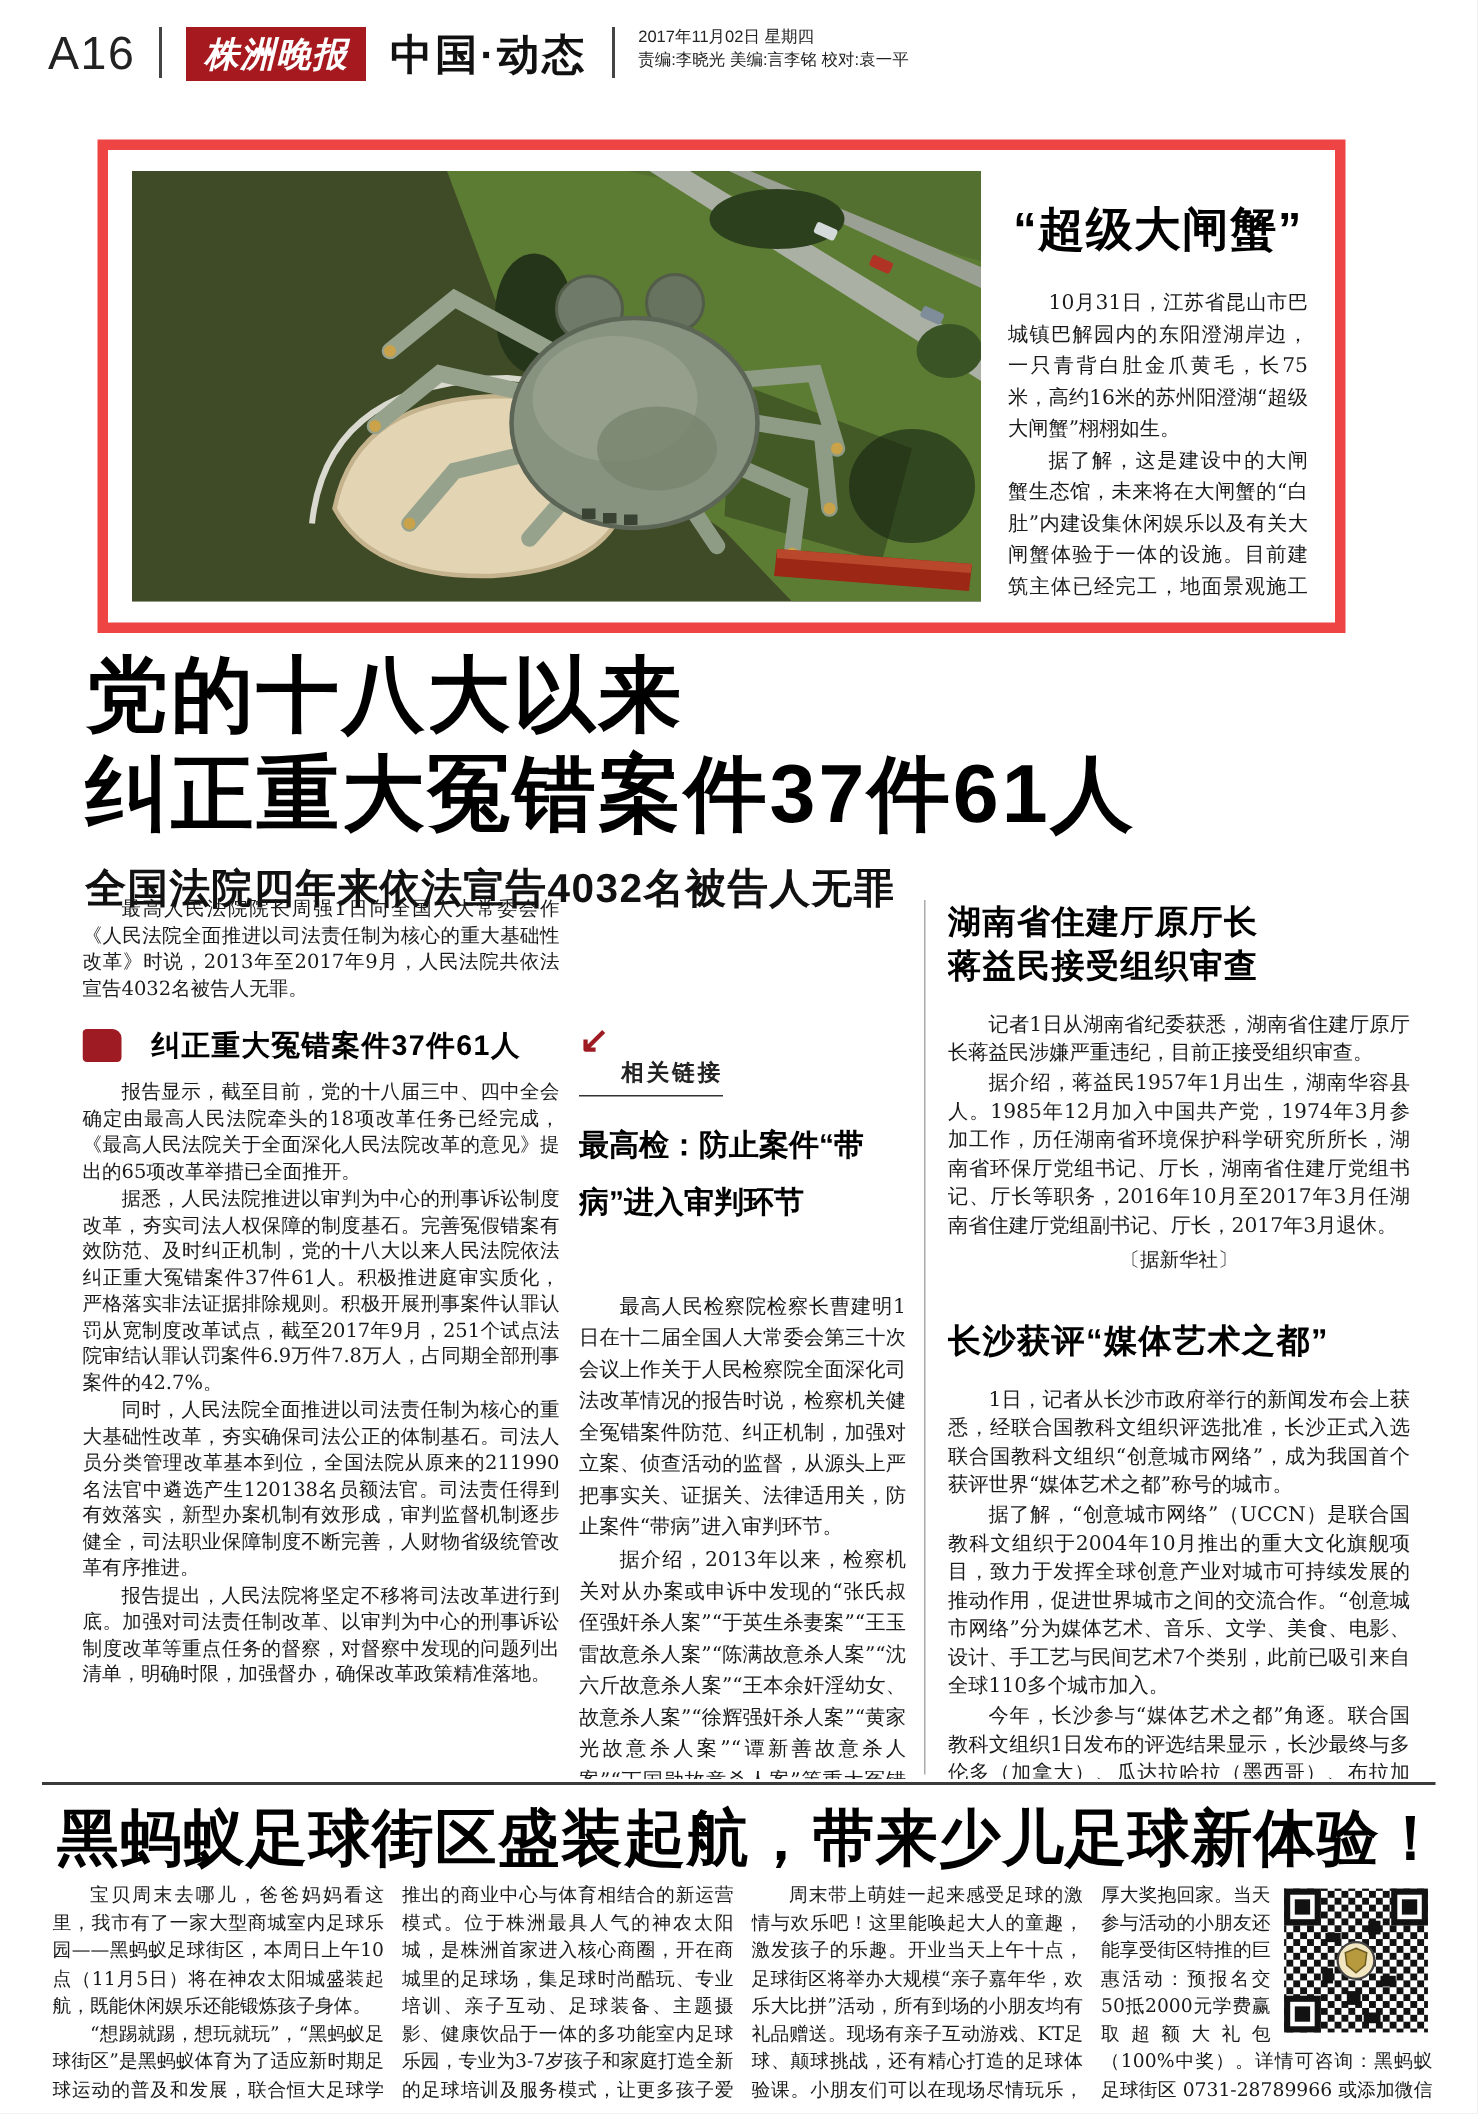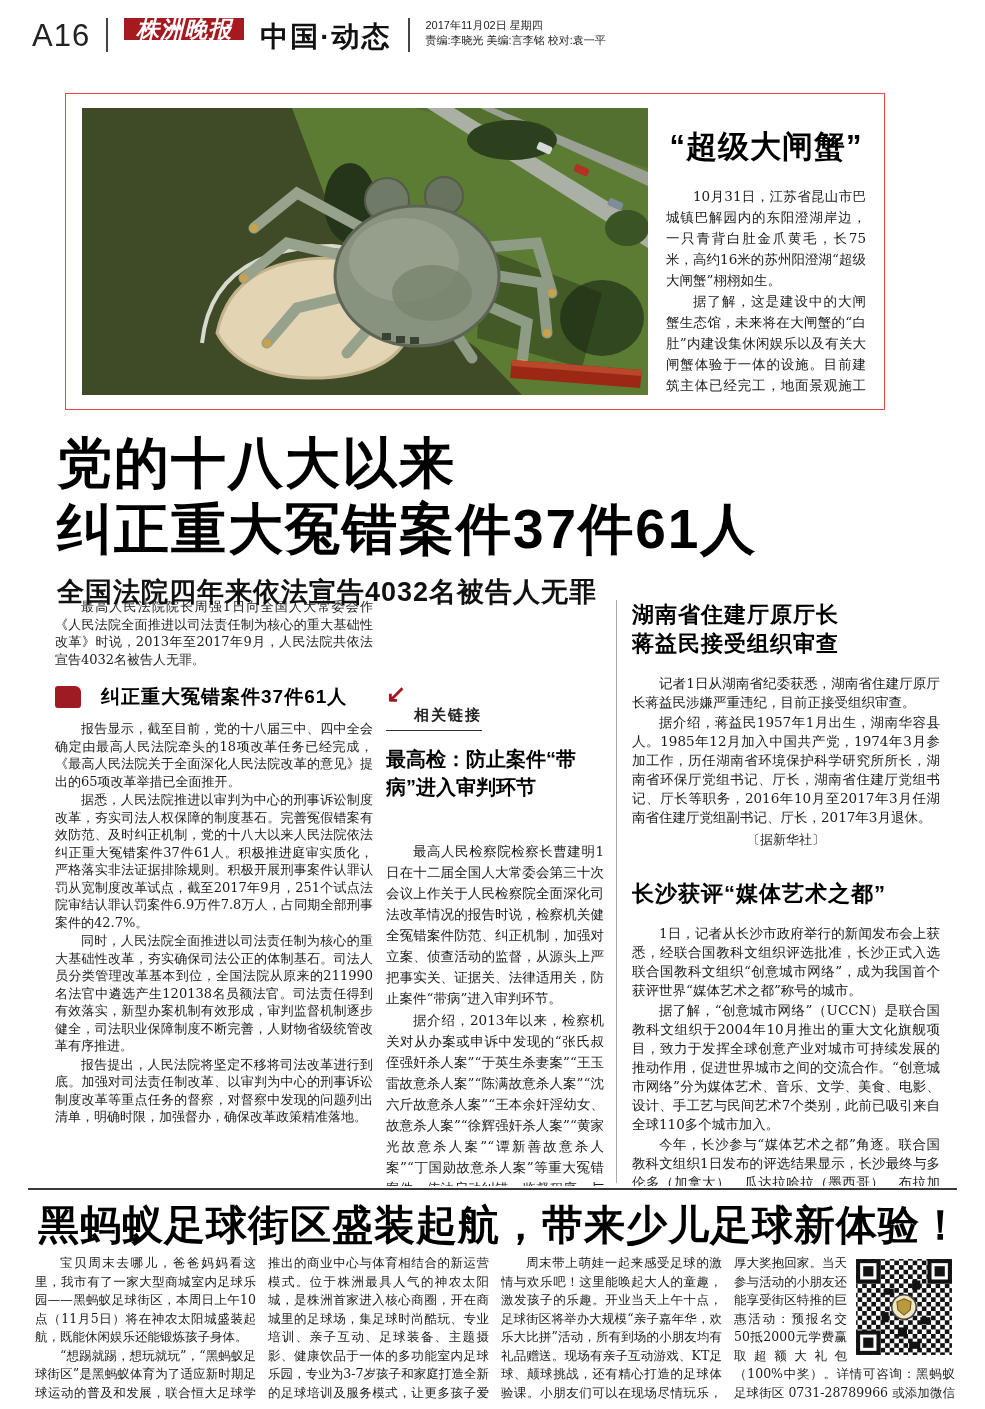--- a/index.html
+++ b/index.html
@@ -4,27 +4,27 @@
 <style>
   html,body{margin:0;padding:0;background:#e8e8e8;}
   .page{position:relative;width:985px;height:1409px;background:#ffffff;margin:0 auto;
         font-family:"Liberation Sans",sans-serif;color:#111;overflow:hidden;}
   .abs{position:absolute;}
 
   
   .pageno{font-size:31px;letter-spacing:1px;color:#222;}
   .hvline{display:inline-block;width:2px;height:34px;background:#444;vertical-align:middle;}
   .brand{display:inline-flex;align-items:center;justify-content:center;
-         width:120px;height:22px;background:#a6191f;color:#fff;
+         width:120px;height:36px;background:#a6191f;color:#fff;
          font-size:23px;font-weight:bold;font-style:italic;letter-spacing:1px;}
   .secname{font-size:28px;font-weight:bold;letter-spacing:2px;color:#111;}
   .hmeta{font-size:11px;line-height:15px;color:#222;}
 
   
-  .photobox{border:1px solid #ef4444;background:#fff;}
+  .photobox{border:7px solid #ef4444;background:#fff;}
   .photo{overflow:hidden;background:#42502a;}
   .photo svg{display:block;}
   .ptext h2{margin:0 0 18px 0;font-size:31px;letter-spacing:1px;font-weight:bold;color:#000;text-align:center;}
   .ptext p{margin:0;font-family:"DejaVu Serif",serif;font-size:13.5px;line-height:21px;
            text-align:justify;text-indent:2em;color:#1a1a1a;}
   .byline{font-family:"DejaVu Serif",serif;font-size:13px;text-align:center;color:#1a1a1a;margin-top:4px;}
 
   
   .bigline{font-size:55px;font-weight:bold;line-height:66px;letter-spacing:2px;color:#000;white-space:nowrap;}
   .subhead{font-size:27px;color:#111;letter-spacing:1px;margin-top:12px;white-space:nowrap;font-weight:bold;}
@@ -35,21 +35,21 @@
          text-align:justify;text-indent:2em;color:#1a1a1a;}
   .col p + p{margin-top:1px;}
   .sechead{display:flex;align-items:center;margin:16px 0 10px 0;}
   .bullet{width:26px;height:22px;background:#9e1b23;border-radius:3px 6px 3px 3px;margin-right:20px;flex:0 0 auto;}
   .sechead-text{font-size:19px;font-weight:bold;color:#000;letter-spacing:1px;}
   .vrule{width:1px;background:#aaa;}
 
   .rel-tag{display:inline-flex;align-items:center;border-bottom:1.5px solid #333;padding-bottom:5px;margin-bottom:14px;}
   .rel-arrow{color:#9e1b23;font-size:24px;font-weight:bold;margin-right:8px;line-height:20px;}
   .rel-label{font-size:15px;font-weight:bold;color:#222;letter-spacing:2px;margin-top:44px;}
-  .rel-title{font-size:20px;font-weight:bold;line-height:28px;color:#000;margin:0 0 14px 0;}
+  .rel-title{font-size:20px;font-weight:bold;line-height:38px;color:#000;margin:0 0 14px 0;}
   .midcol p{font-size:13.5px;line-height:21px;margin-top:40px;}
 
   .rart-title{font-size:22px;font-weight:bold;line-height:29px;color:#000;margin:0 0 16px 0;letter-spacing:1px;}
   .rightcol p{font-size:13.5px;line-height:19px;}
   .art-gap{height:30px;}
 
   
   .botrule{background:#3a3a3a;}
   .bothead{font-size:41px;font-weight:bold;letter-spacing:1px;color:#000;white-space:nowrap;}
   .botcols{display:flex;gap:12px;}

